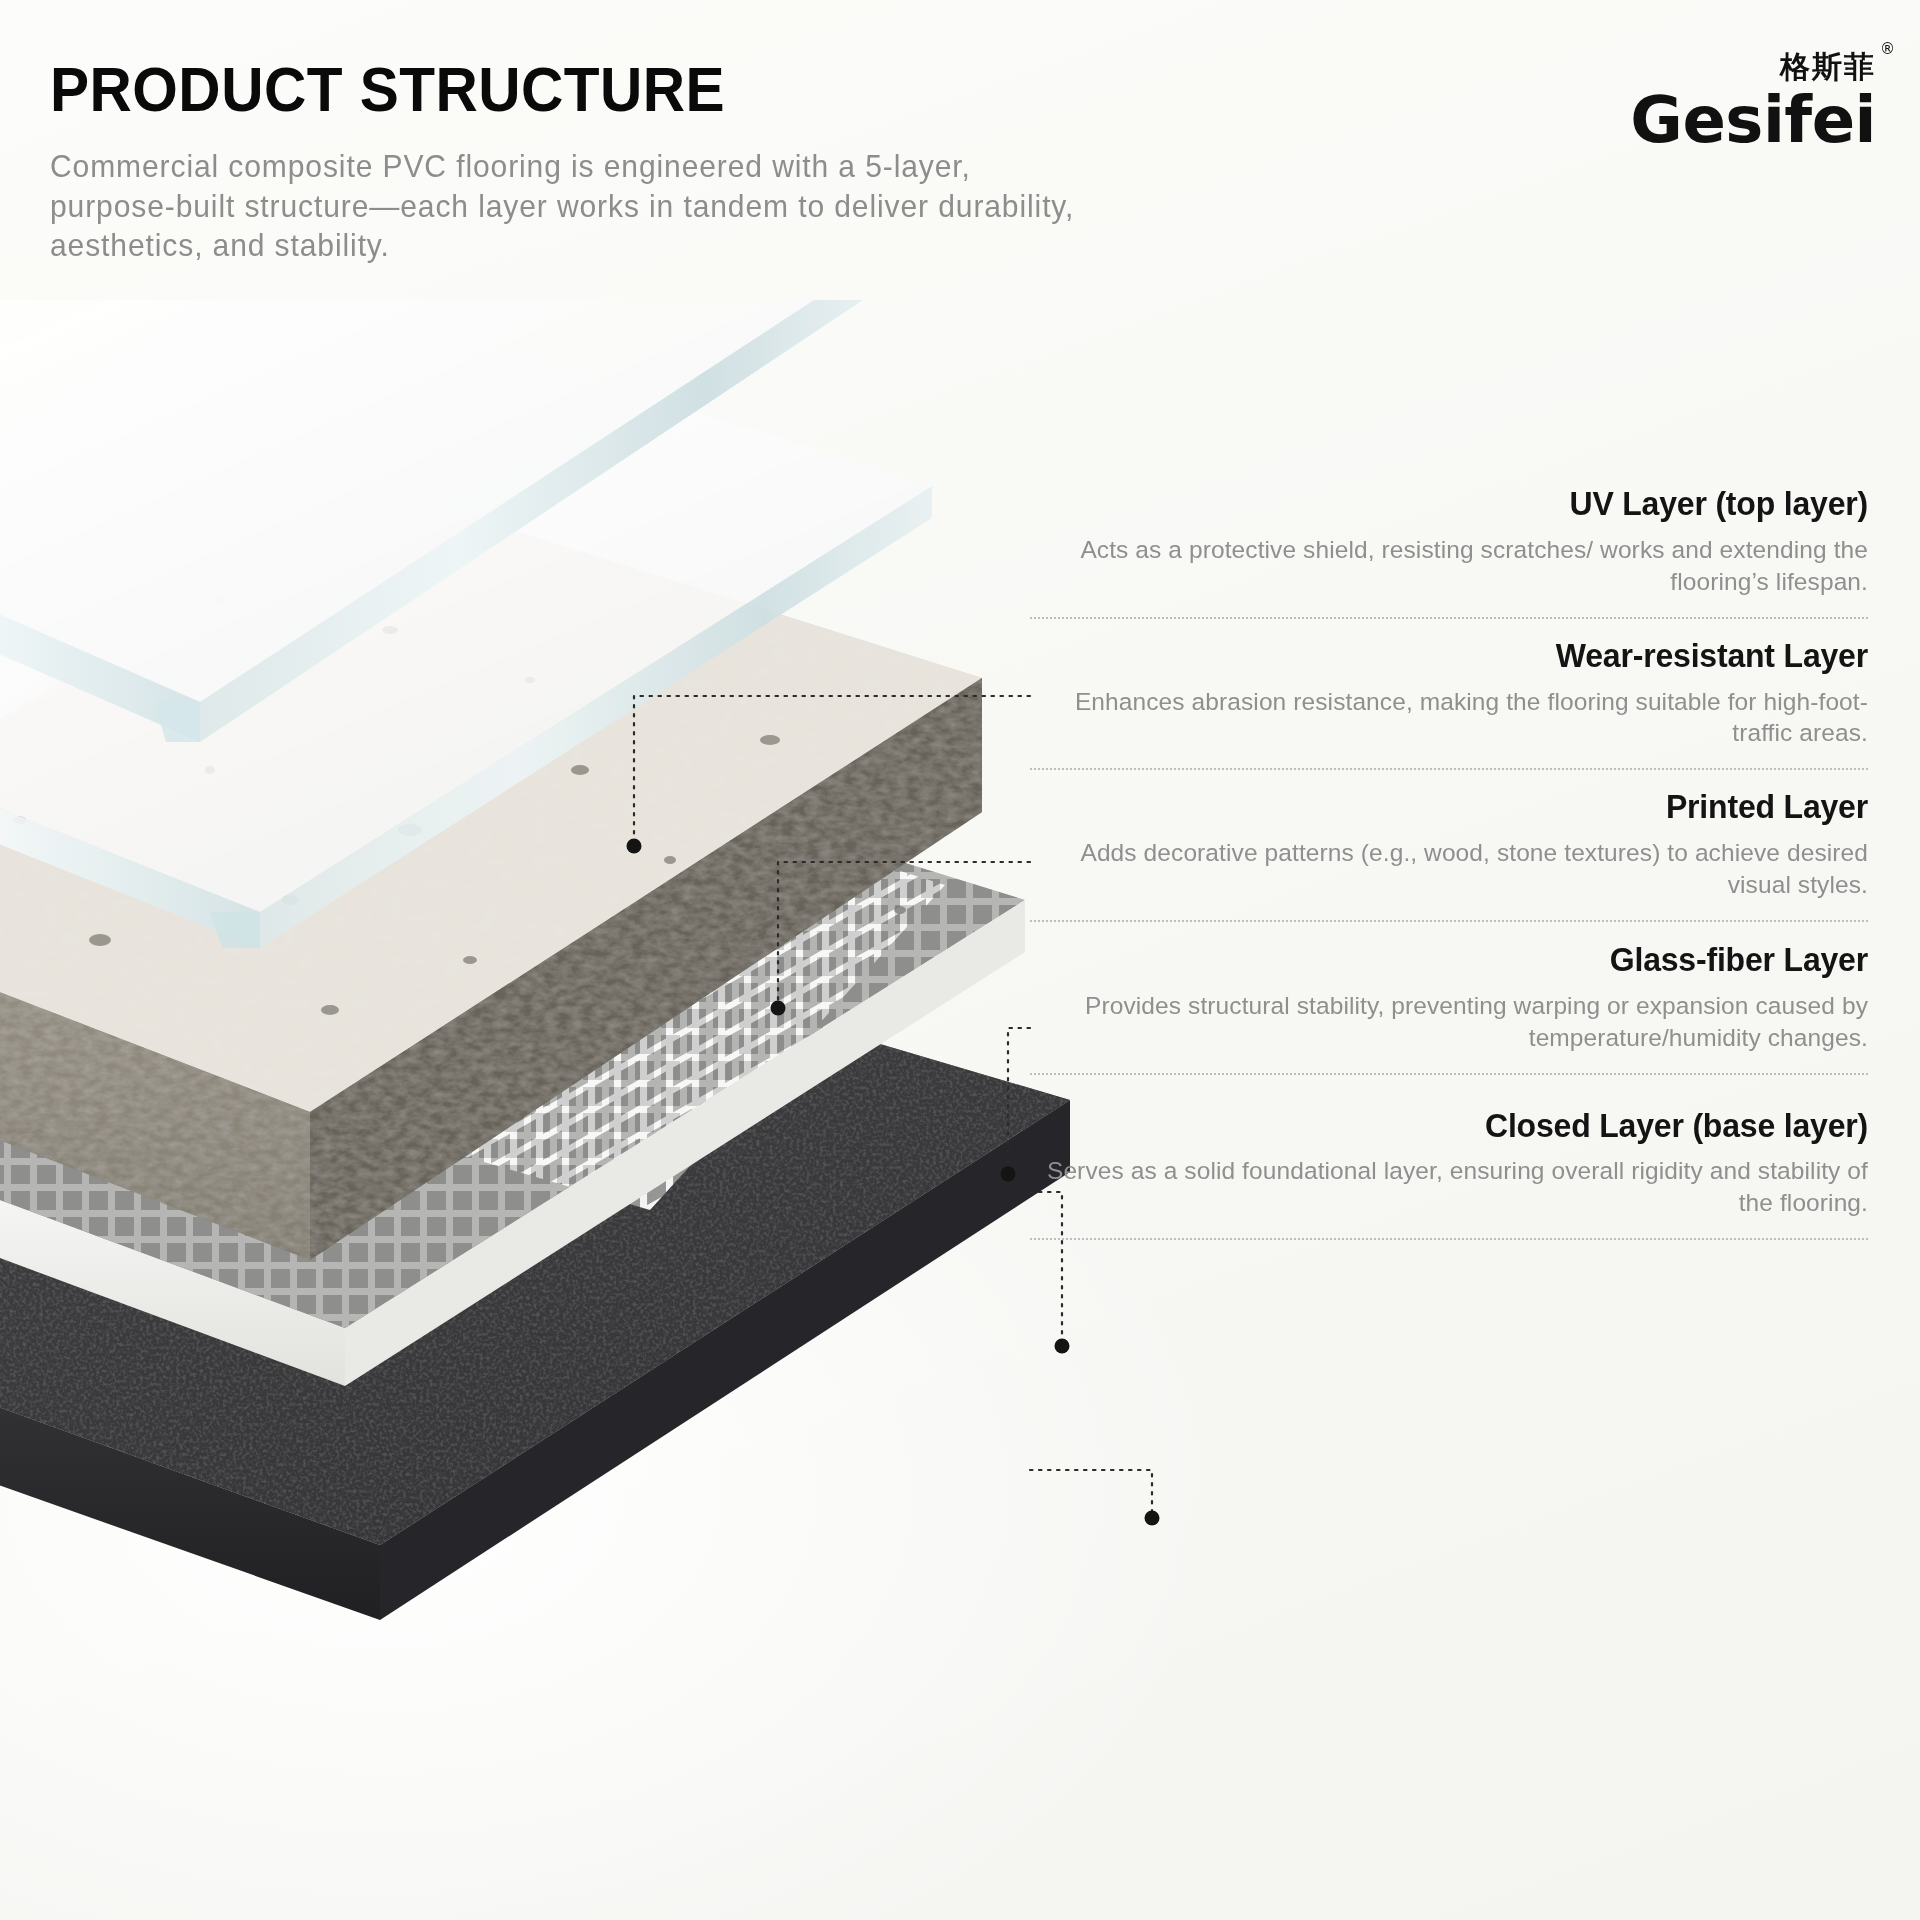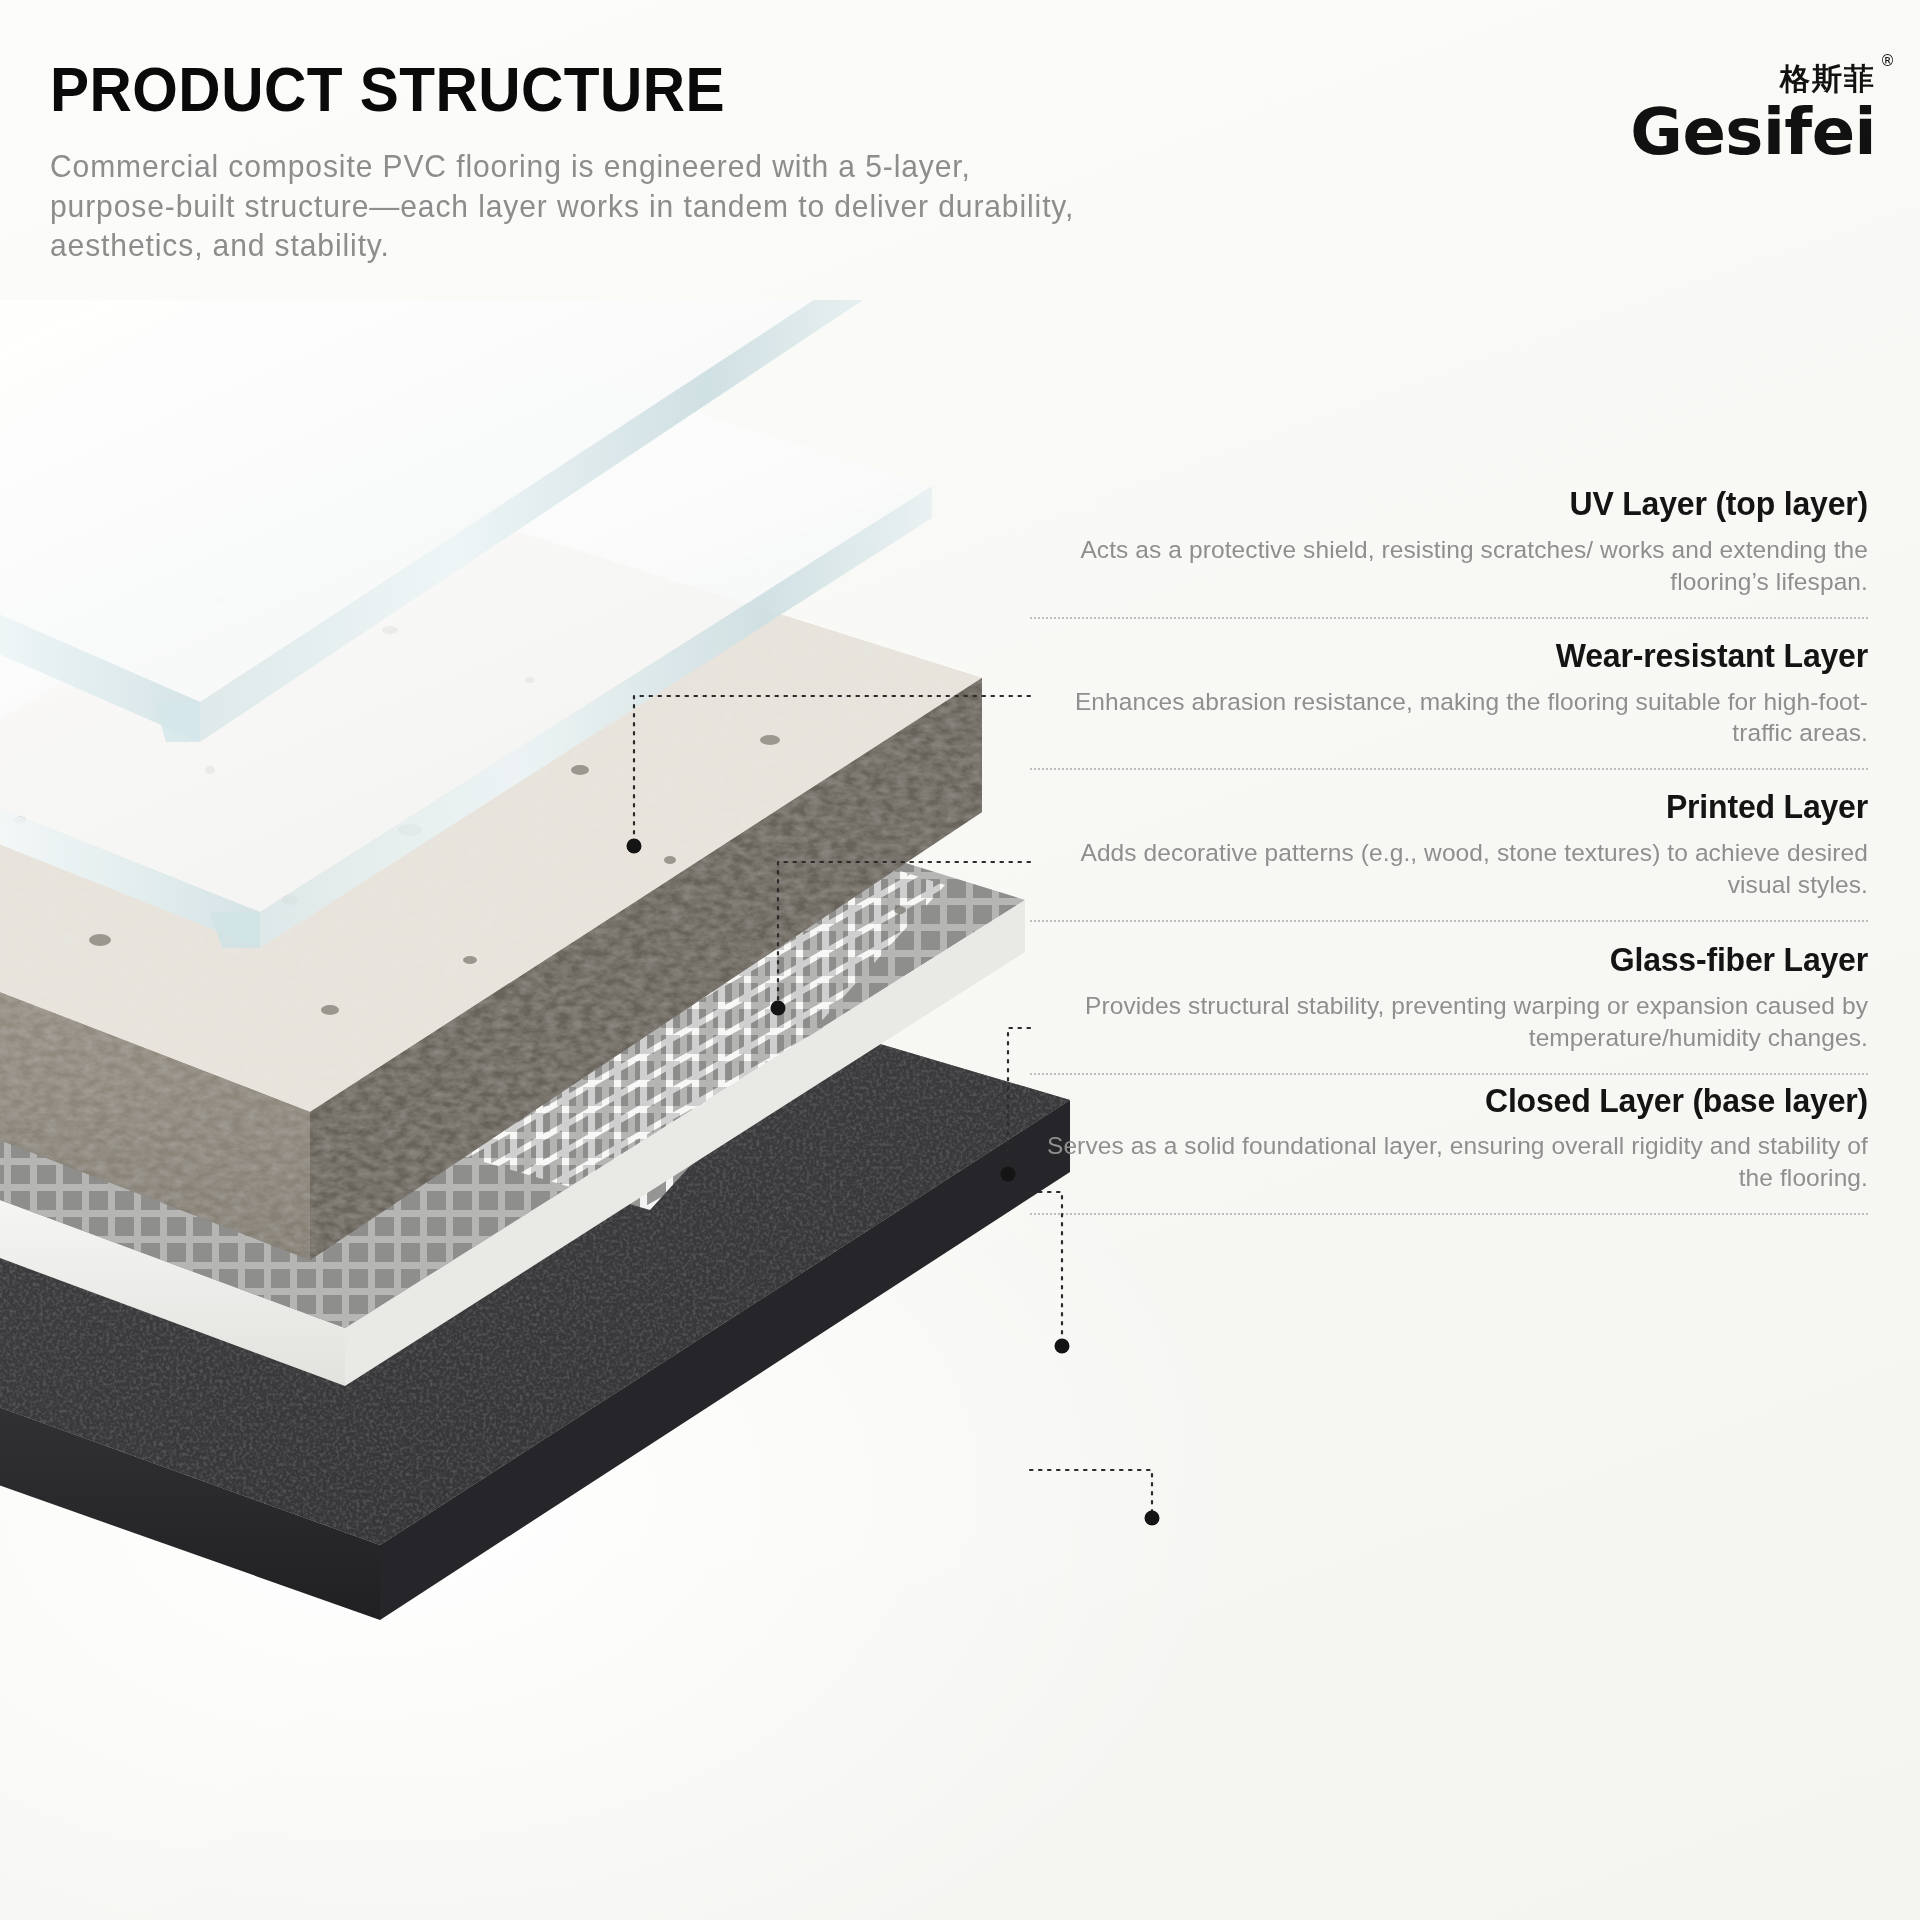--- a/index.html
+++ b/index.html
@@ -39,21 +39,21 @@
     color:#8d8d8d;
     font-weight:400;
     letter-spacing:.9px;
     max-width:1060px;
     transform:scaleX(.985);
     transform-origin:left top;
   }
 
   
   .logo{
-    position:absolute; right:44px; top:64px; z-index:40;
+    position:absolute; right:44px; top:52px; z-index:40;
     text-align:right;
     color:#111;
   }
   .logo-cn{
     font-size:30px;
     letter-spacing:2px;
     font-weight:700;
     line-height:1;
     display:inline-block;
     position:relative;
@@ -120,21 +120,21 @@
     margin:19px 0 0 0;
     width:100%;
   }
   .callout-block{ padding-bottom:0; }
 
   
   .row-0{ margin-top:15px; }
   .row-1{ margin-top:18px; }
   .row-2{ margin-top:18px; }
   .row-3{ margin-top:19px; }
-  .row-4{ margin-top:7px; }
+  .row-4{ margin-top:32px; }
 
   
   .leaders{
     position:absolute; inset:0;
     z-index:35;
     pointer-events:none;
   }
   .leaders svg{ width:1920px; height:1920px; display:block; }
 </style>
 </head>

